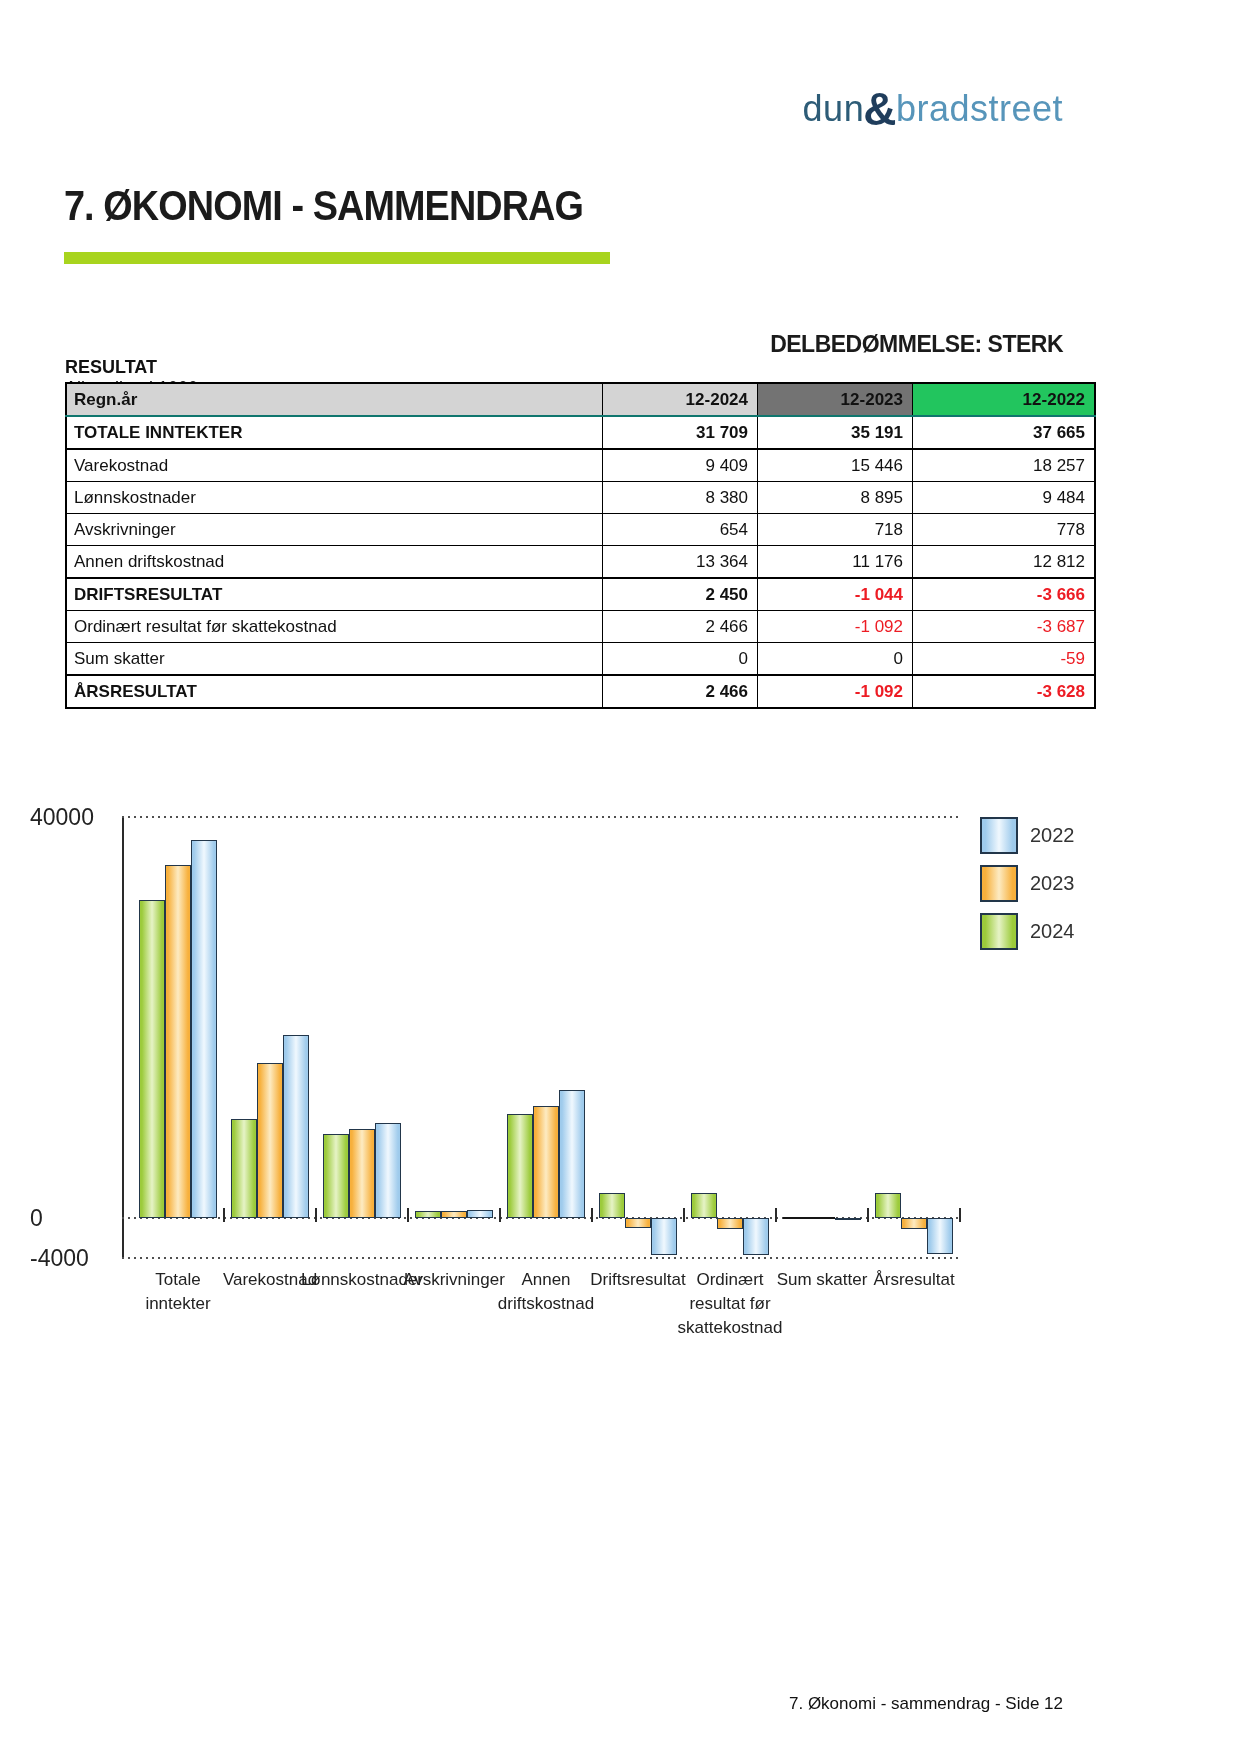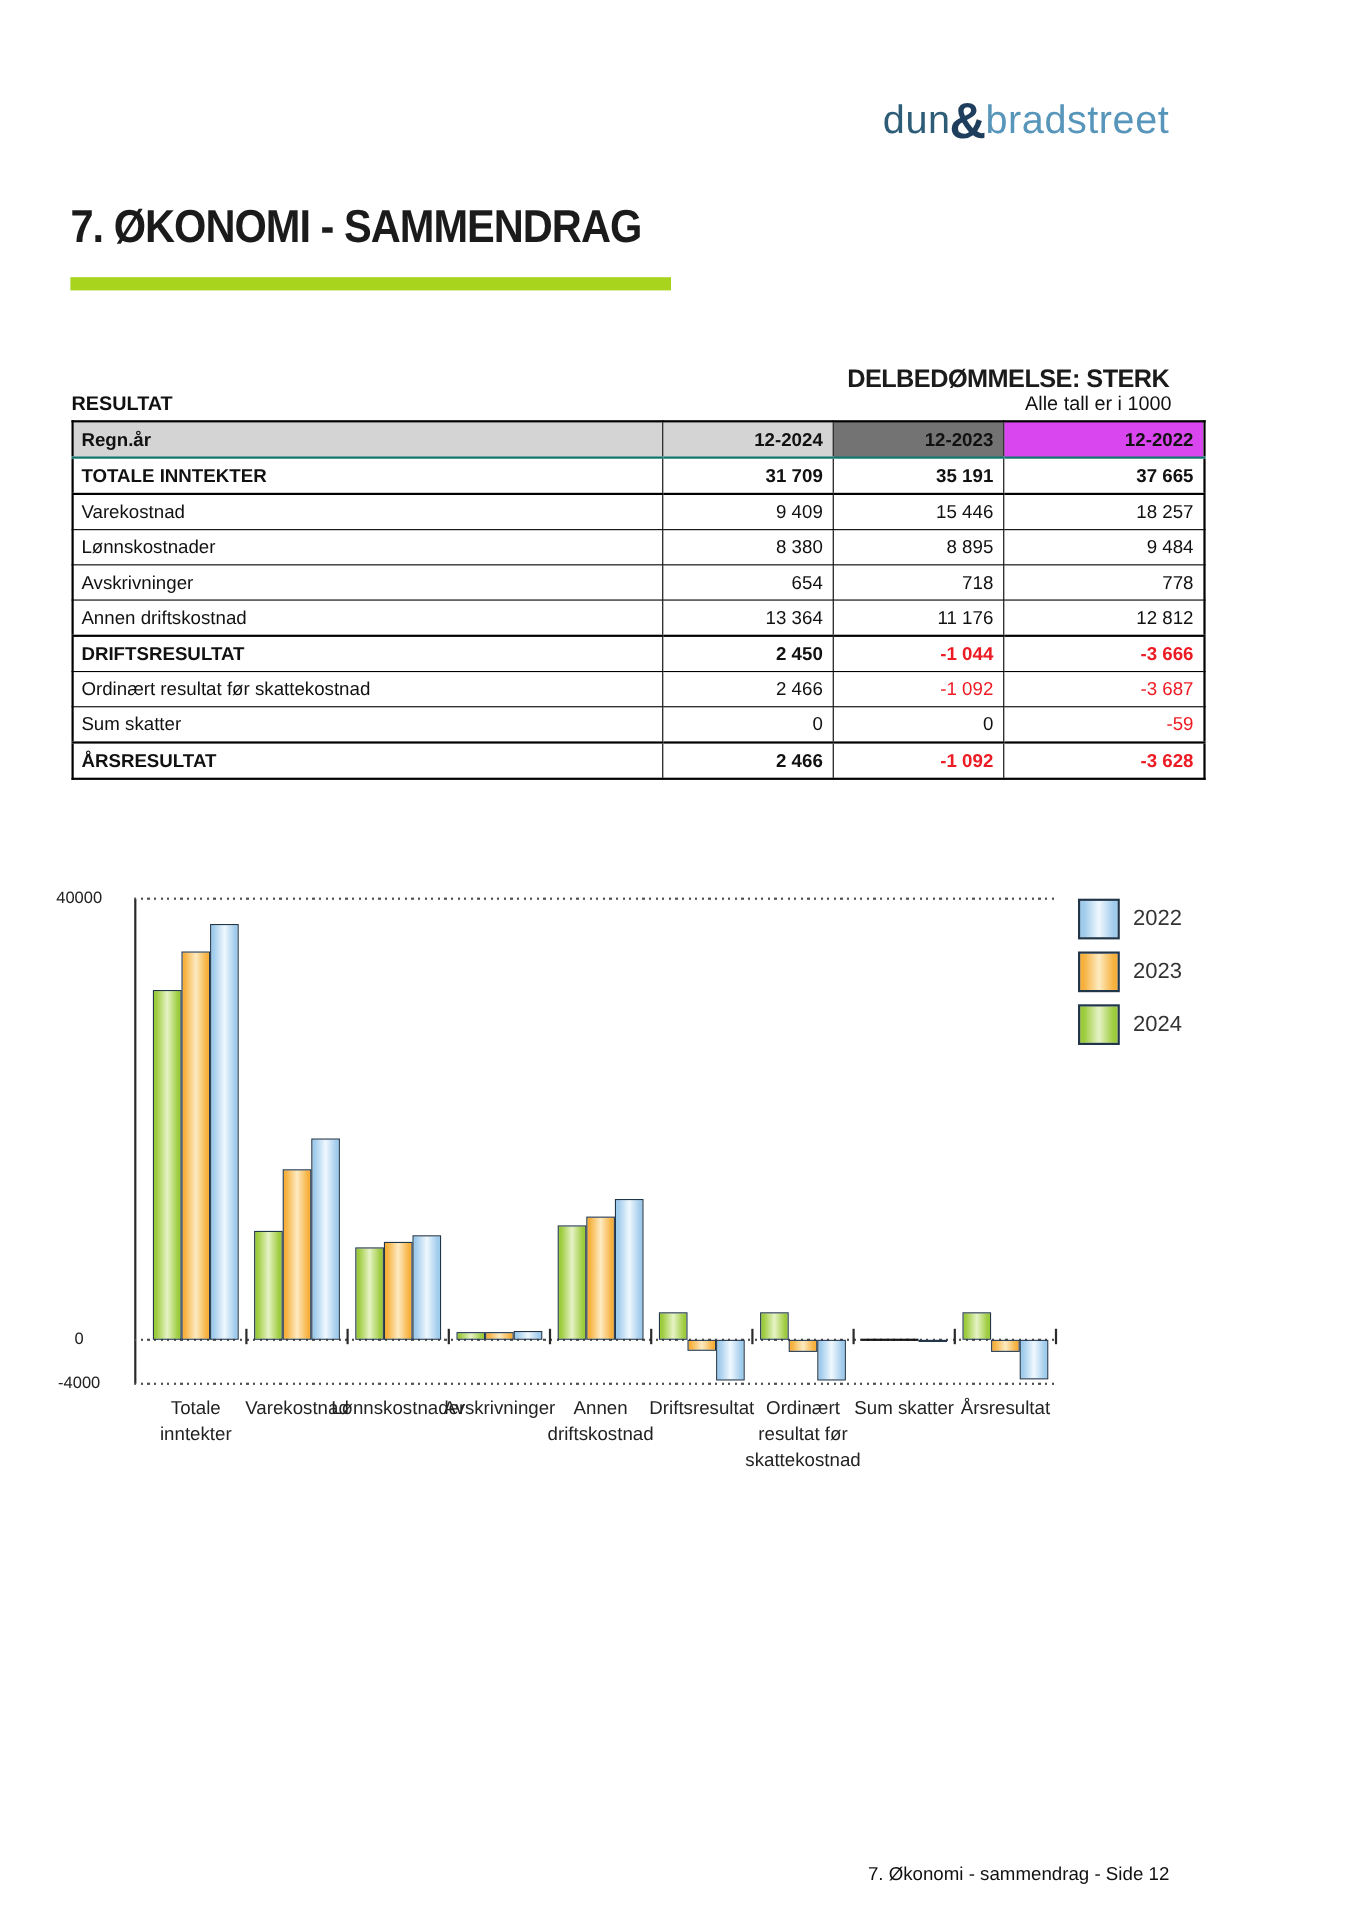--- a/index.html
+++ b/index.html
@@ -11,21 +11,21 @@
   .logo-dun{color:#2d5c77;font-weight:500;}
   .logo-amp{color:#1f3d5c;font-size:46px;font-weight:600;position:relative;top:4px;margin:0 -1px;}
   .logo-brad{color:#5795ba;font-weight:500;}
 
   
   .title{position:absolute;left:64px;top:182px;font-size:42px;font-weight:bold;
          letter-spacing:-1px;color:#1b1b1b;transform:scaleX(.9);transform-origin:left center;white-space:nowrap;}
   .accent-bar{position:absolute;left:64px;top:252px;width:546px;height:12px;}
 
   .assessment{position:absolute;top:331px;right:178px;font-size:23px;font-weight:bold;color:#1b1b1b;letter-spacing:-.5px;}
-  .meta-row{position:absolute;left:65px;top:357px;width:1000px;display:flex;justify-content:space-between;}
+  .meta-row{position:absolute;left:65px;top:357px;width:1000px;display:flex;justify-content:space-between;flex-direction:column;}
   .section-label{font-size:18px;font-weight:bold;}
   .units-note{font-size:18px;}
 
   
   table.result{position:absolute;left:65px;top:382px;width:1000px;border-collapse:collapse;
                border:2px solid #000;font-size:17px;table-layout:fixed;}
   table.result th,table.result td{border:1px solid #000;height:29px;padding:1px 9px;overflow:hidden;white-space:nowrap;}
   table.result th:first-child,table.result td:first-child{width:519px;text-align:left;padding-left:7px;}
   table.result th.num,table.result td.num{width:136px;text-align:right;}
   table.result thead th{font-weight:bold;border-bottom:2px solid #0f766e;}
@@ -35,21 +35,21 @@
   td.neg{color:#ed1c24;}
 
   
   .chart{position:absolute;inset:0;pointer-events:none;}
   .vaxis{position:absolute;width:2px;background:#2a2a2a;}
   .dotline{position:absolute;height:2px;
            background-image:repeating-linear-gradient(90deg,#4f4f4f 0 2px,transparent 2px 6px);}
   .tick{position:absolute;width:2px;height:14px;background:#2a2a2a;}
   .bar{position:absolute;border:1px solid #22364a;box-sizing:border-box;}
   .zerobar{position:absolute;background:#151515;}
-  .ylab{position:absolute;width:84px;text-align:center;font-size:15px;color:#222;line-height:24px;}
+  .ylab{position:absolute;width:84px;text-align:left;font-size:23px;color:#222;line-height:24px;}
   .cat{position:absolute;width:160px;text-align:center;font-size:17px;color:#222;line-height:24px;}
   .leg-sq{position:absolute;width:38px;height:37px;border:2px solid #22364a;box-sizing:border-box;}
   .leg-lab{position:absolute;font-size:20px;color:#333;line-height:37px;}
 
   .footer{position:absolute;top:1694px;right:178px;font-size:17px;color:#111;}
 </style>
 </head>
 <body>
 
 <div class="page">
@@ -67,21 +67,21 @@
     <span class="section-label">RESULTAT</span>
     <span class="units-note">Alle tall er i 1000</span>
   </div>
 
   <table class="result">
     <thead>
         <tr class="hdr">
           <th style="background: rgb(212, 212, 212);">Regn.år</th>
           <th class="num" style="background: rgb(212, 212, 212);">12-2024</th>
           <th class="num" style="background: #737373;">12-2023</th>
-          <th class="num" style="background: #d946ef; padding-left: 36px;">12-2022</th>
+          <th class="num" style="background: #22c55e; padding-left: 36px;">12-2022</th>
         </tr>
       </thead>
     <tbody>
         <tr class="bold thickb">
           <td>TOTALE INNTEKTER</td>
           <td class="num">31 709</td>
           <td class="num">35 191</td>
           <td class="num">37 665</td>
         </tr>
         <tr>

